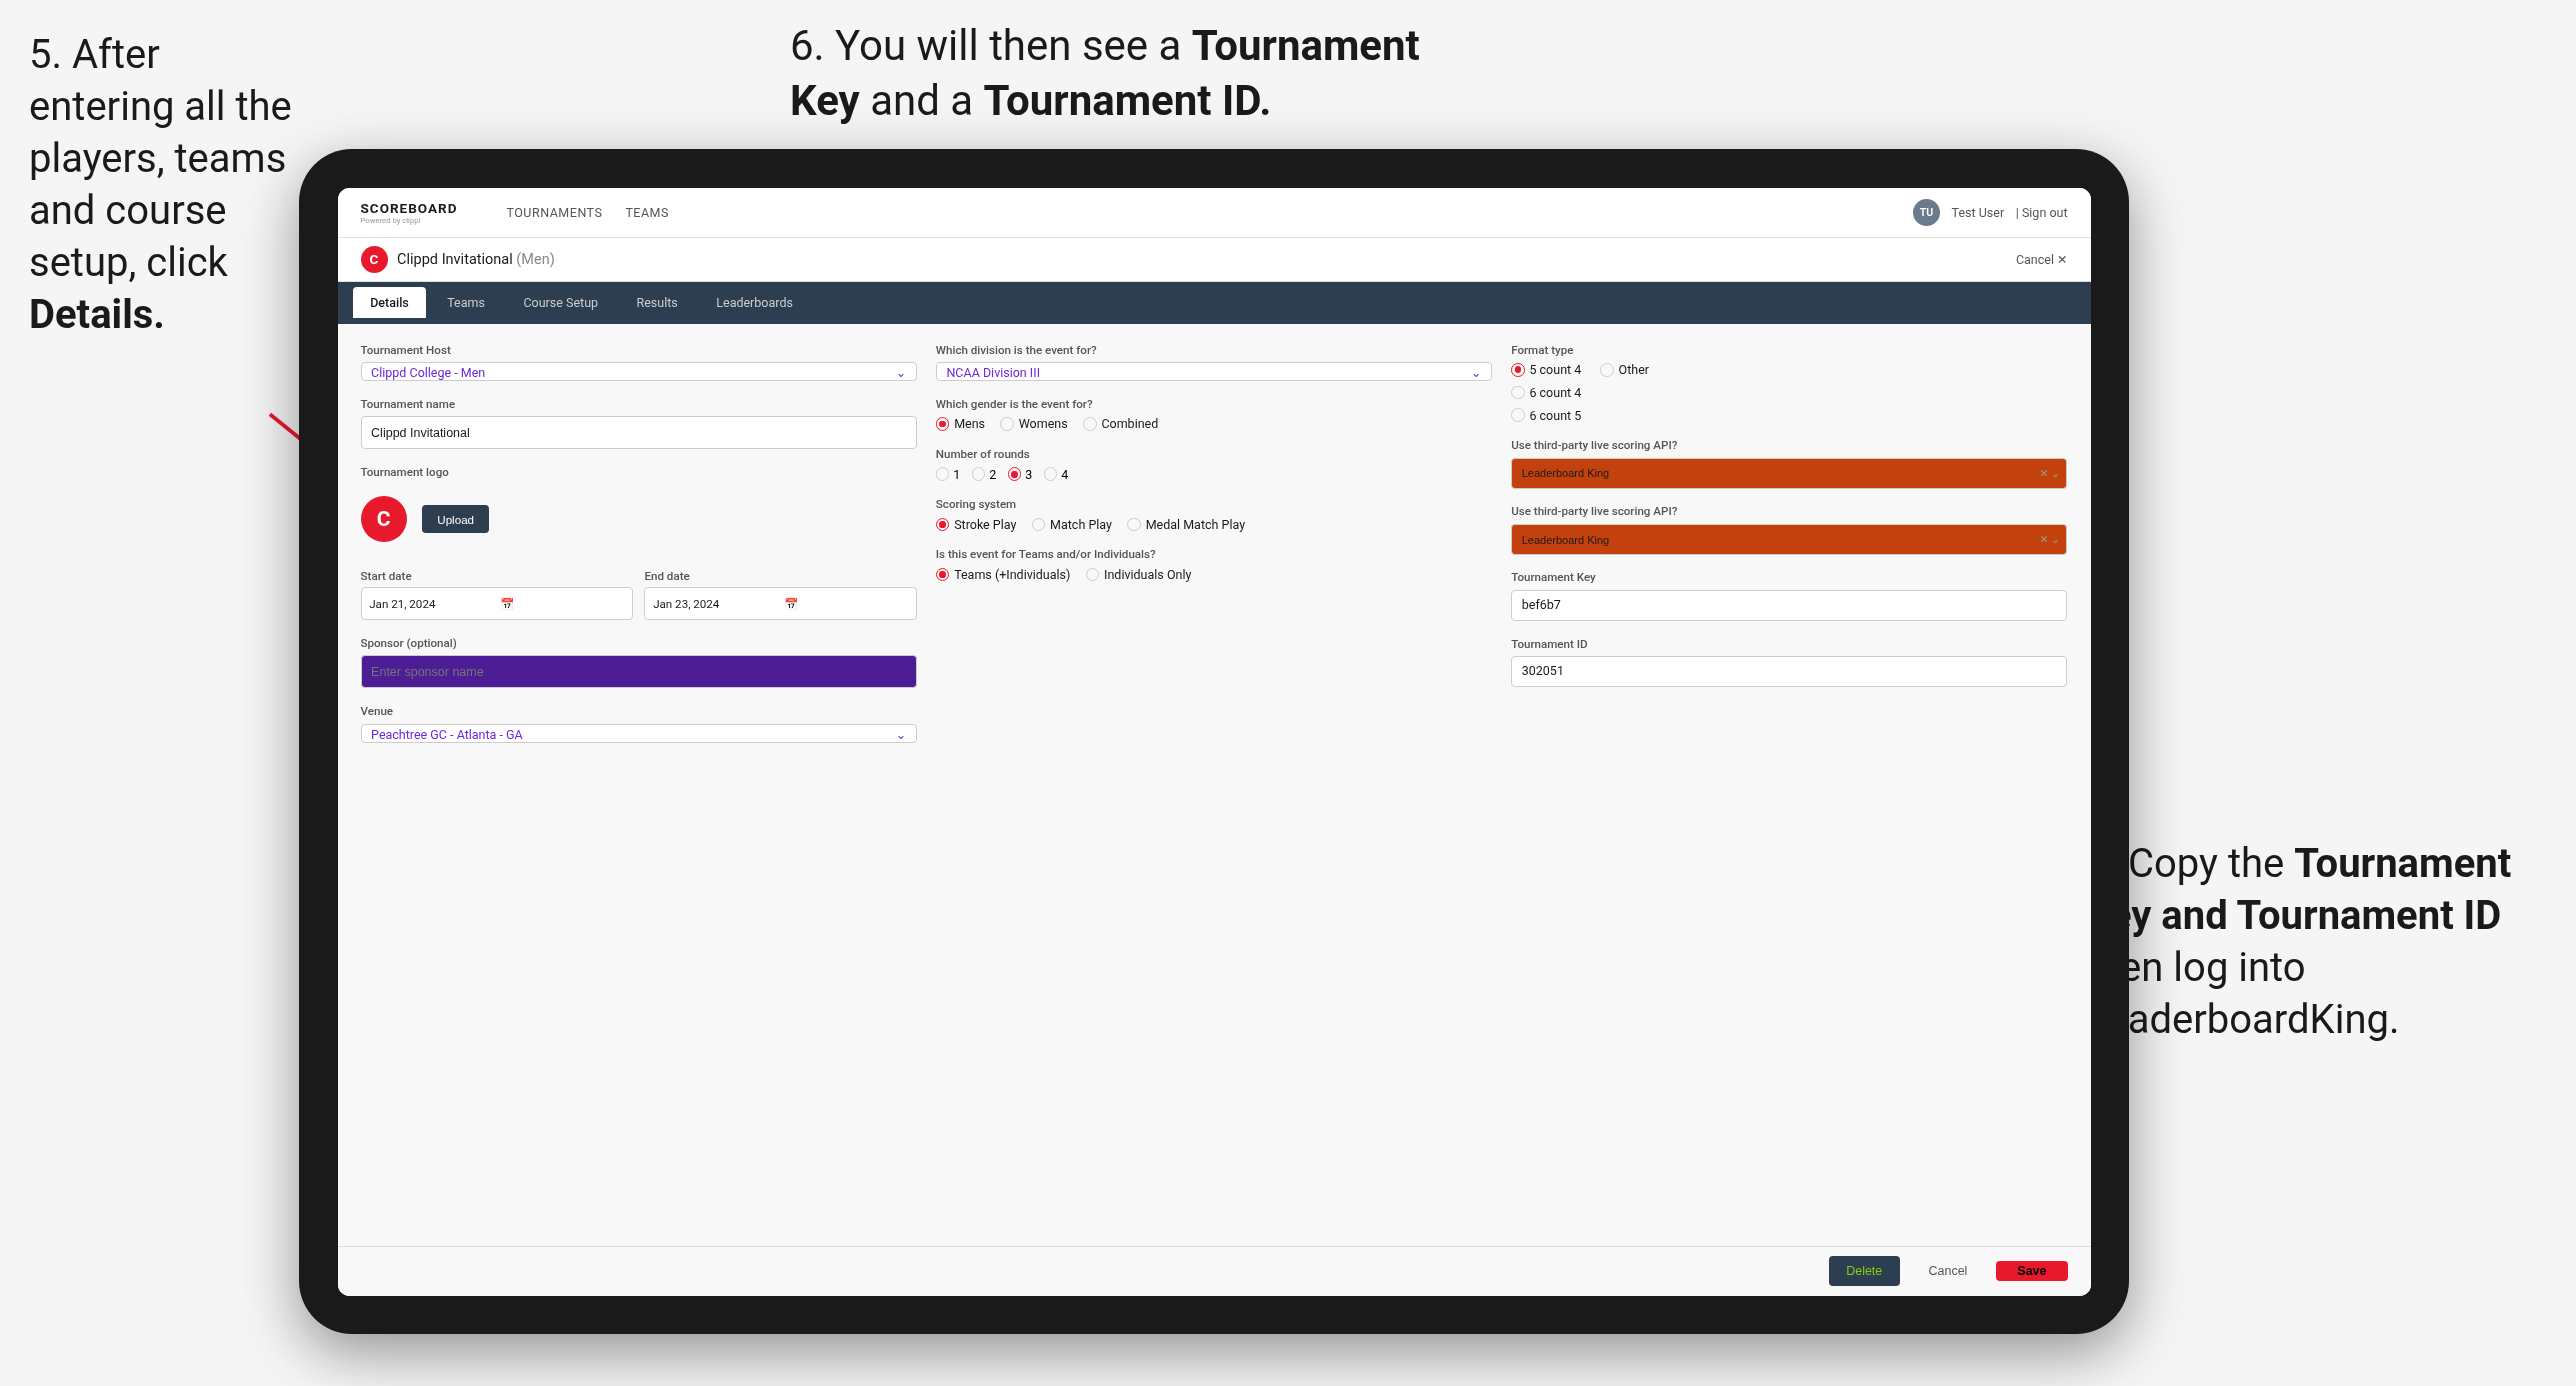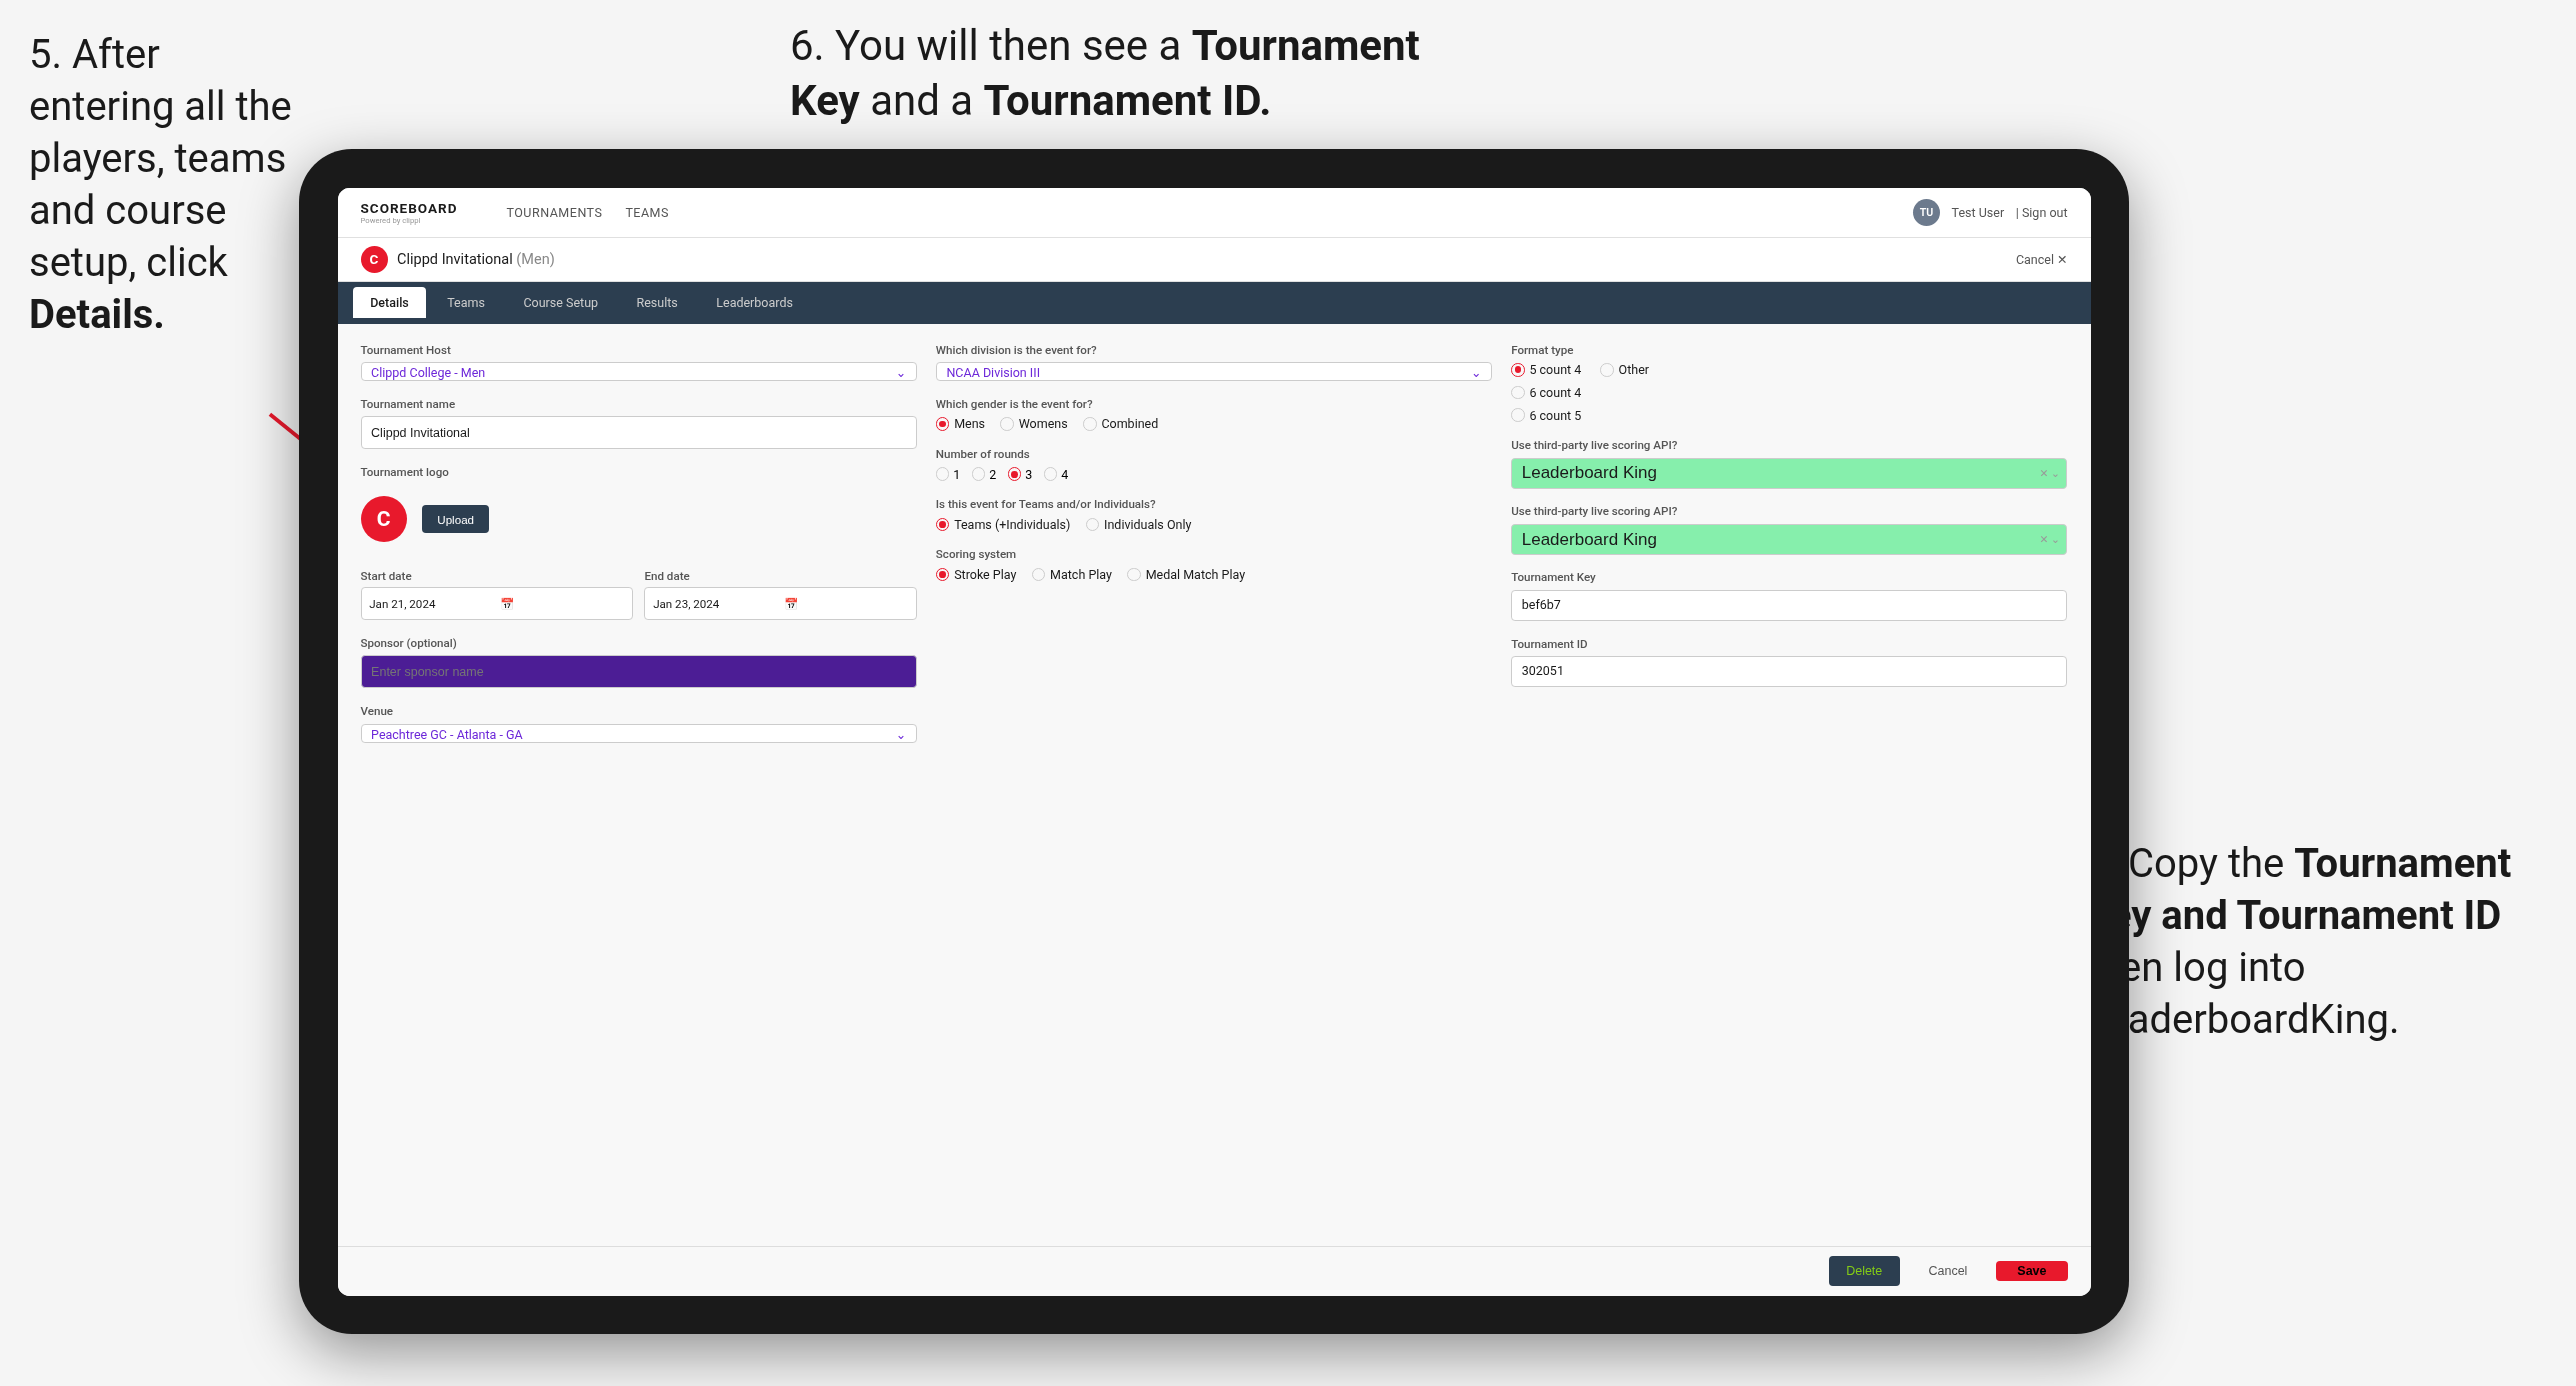--- a/index.html
+++ b/index.html
@@ -407,22 +407,22 @@
       display: flex;
       align-items: center;
     }
 
     .third-party-input {
       width: 100%;
       height: 31px;
       border: 1px solid #ccc;
       border-radius: 3.9px;
       padding: 0 27px 0 9.6px;
-      font-size: 17px;
-      background: #86efac;
+      font-size: 11px;
+      background: #c2410c;
       color: #1a1a1a;
     }
 
     .third-party-x {
       position: absolute;
       right: 7.7px;
       color: #999;
       font-size: 10.6px;
       cursor: pointer;
     }
@@ -653,47 +653,47 @@
                 <span>3</span>
               </div>
               <div class="round-item">
                 <div class="radio-dot"></div>
                 <span>4</span>
               </div>
             </div>
           </div>
 
           <div class="form-group">
+            <label class="form-label">Scoring system</label>
+            <div class="radio-group">
+              <div class="radio-item">
+                <div class="radio-dot checked"></div>
+                <span>Stroke Play</span>
+              </div>
+              <div class="radio-item">
+                <div class="radio-dot"></div>
+                <span>Match Play</span>
+              </div>
+              <div class="radio-item">
+                <div class="radio-dot"></div>
+                <span>Medal Match Play</span>
+              </div>
+            </div>
+          </div>
+
+          <div class="form-group">
             <label class="form-label">Is this event for Teams and/or Individuals?</label>
             <div class="radio-group">
               <div class="radio-item">
                 <div class="radio-dot checked"></div>
                 <span>Teams (+Individuals)</span>
               </div>
               <div class="radio-item">
                 <div class="radio-dot"></div>
                 <span>Individuals Only</span>
-              </div>
-            </div>
-          </div>
-
-          <div class="form-group">
-            <label class="form-label">Scoring system</label>
-            <div class="radio-group">
-              <div class="radio-item">
-                <div class="radio-dot checked"></div>
-                <span>Stroke Play</span>
-              </div>
-              <div class="radio-item">
-                <div class="radio-dot"></div>
-                <span>Match Play</span>
-              </div>
-              <div class="radio-item">
-                <div class="radio-dot"></div>
-                <span>Medal Match Play</span>
               </div>
             </div>
           </div>
 
         </div>
 
         <div class="form-column">
 
           <div class="form-group">
             <label class="form-label">Format type</label>

